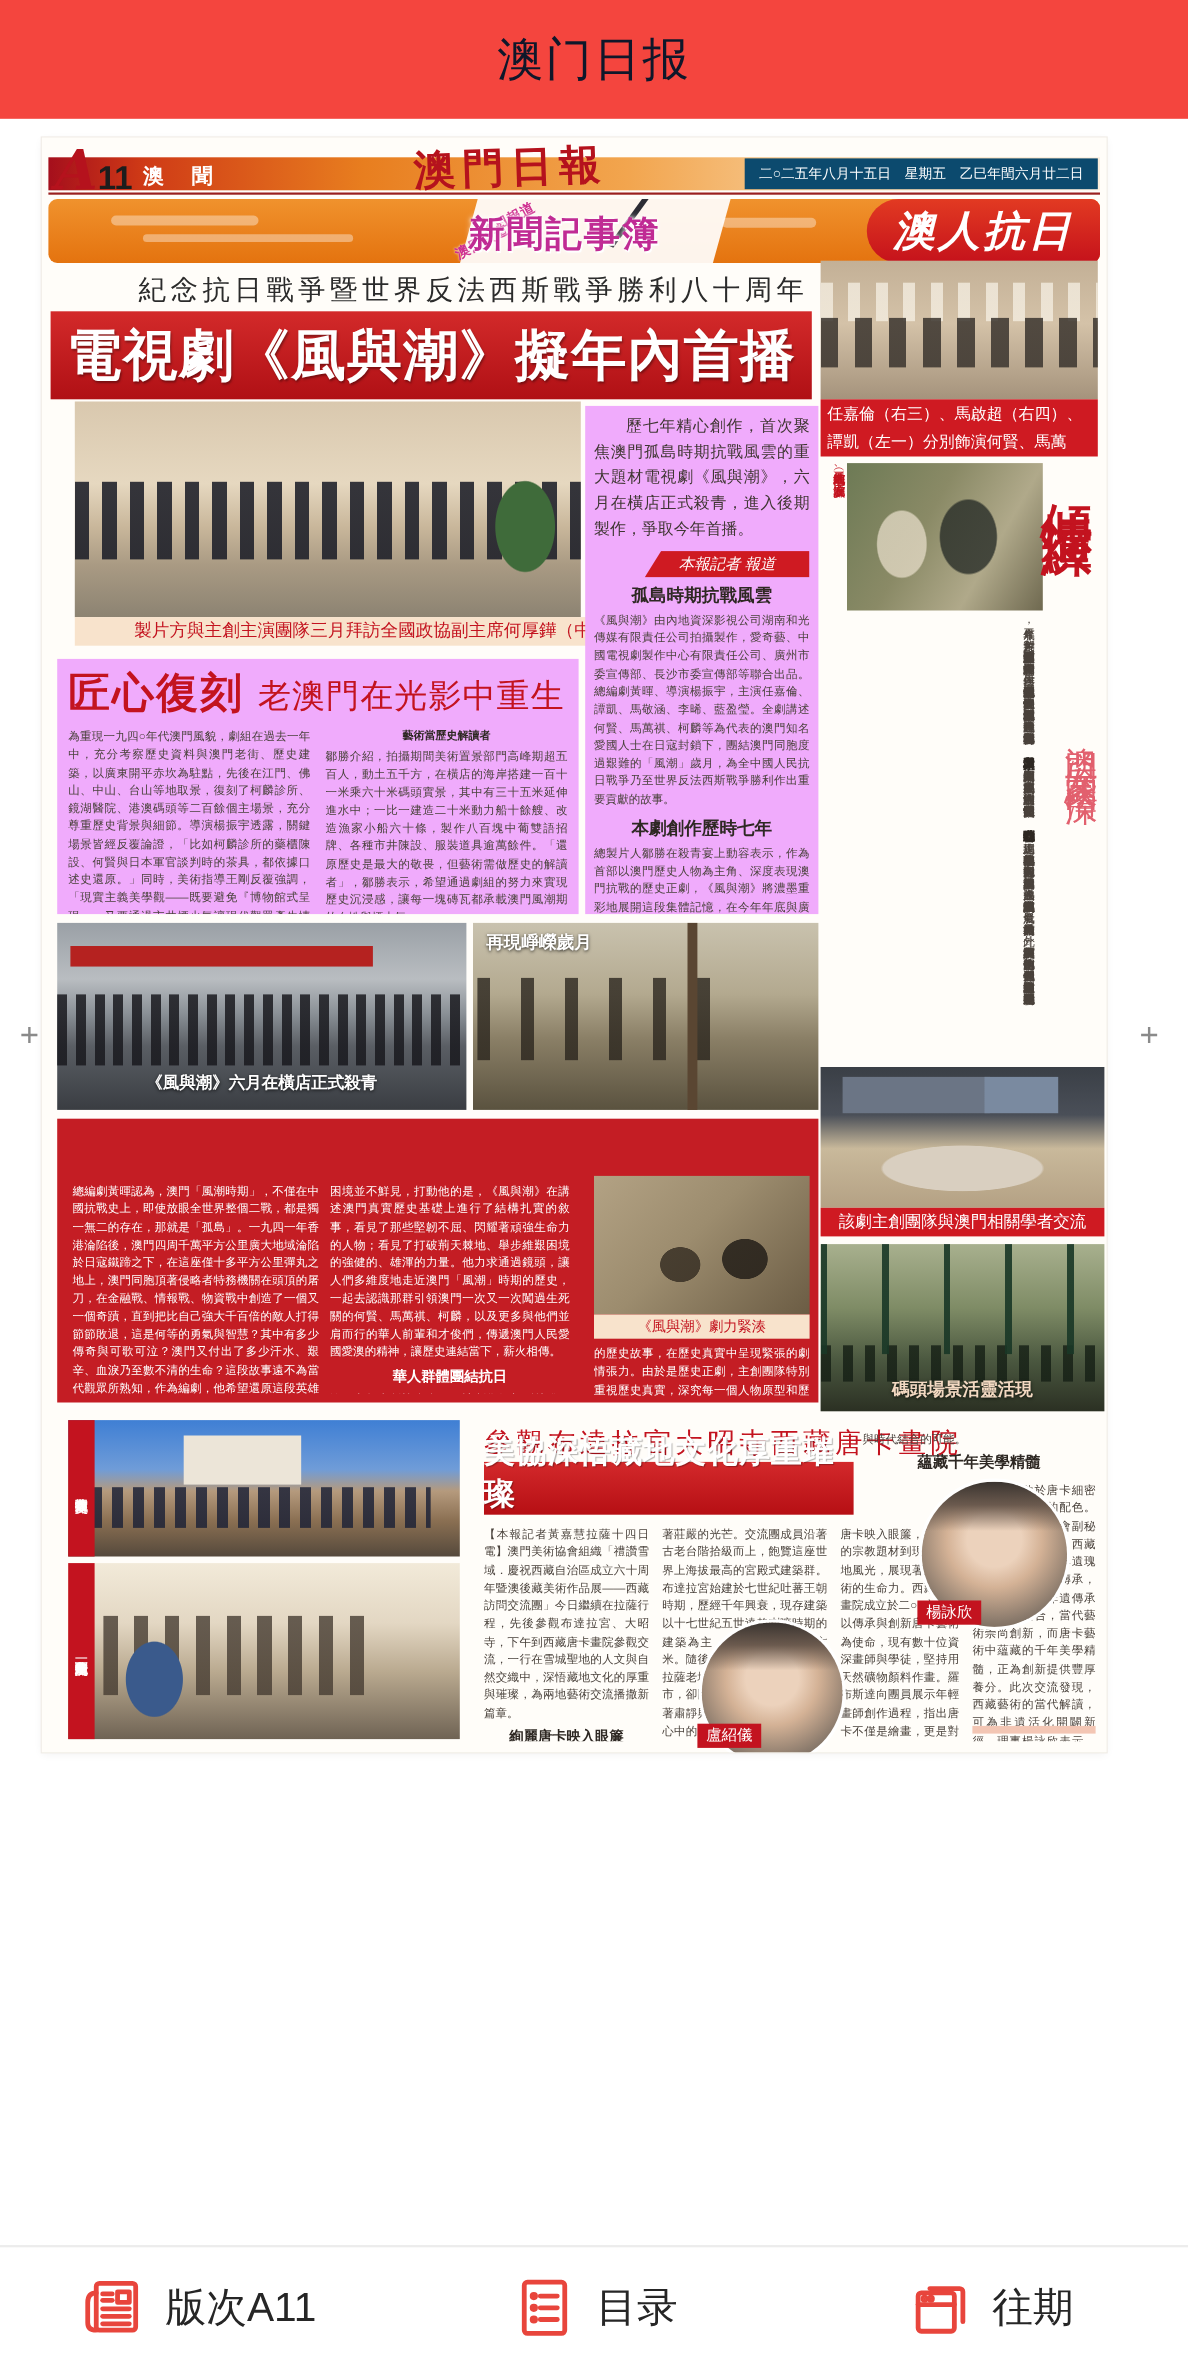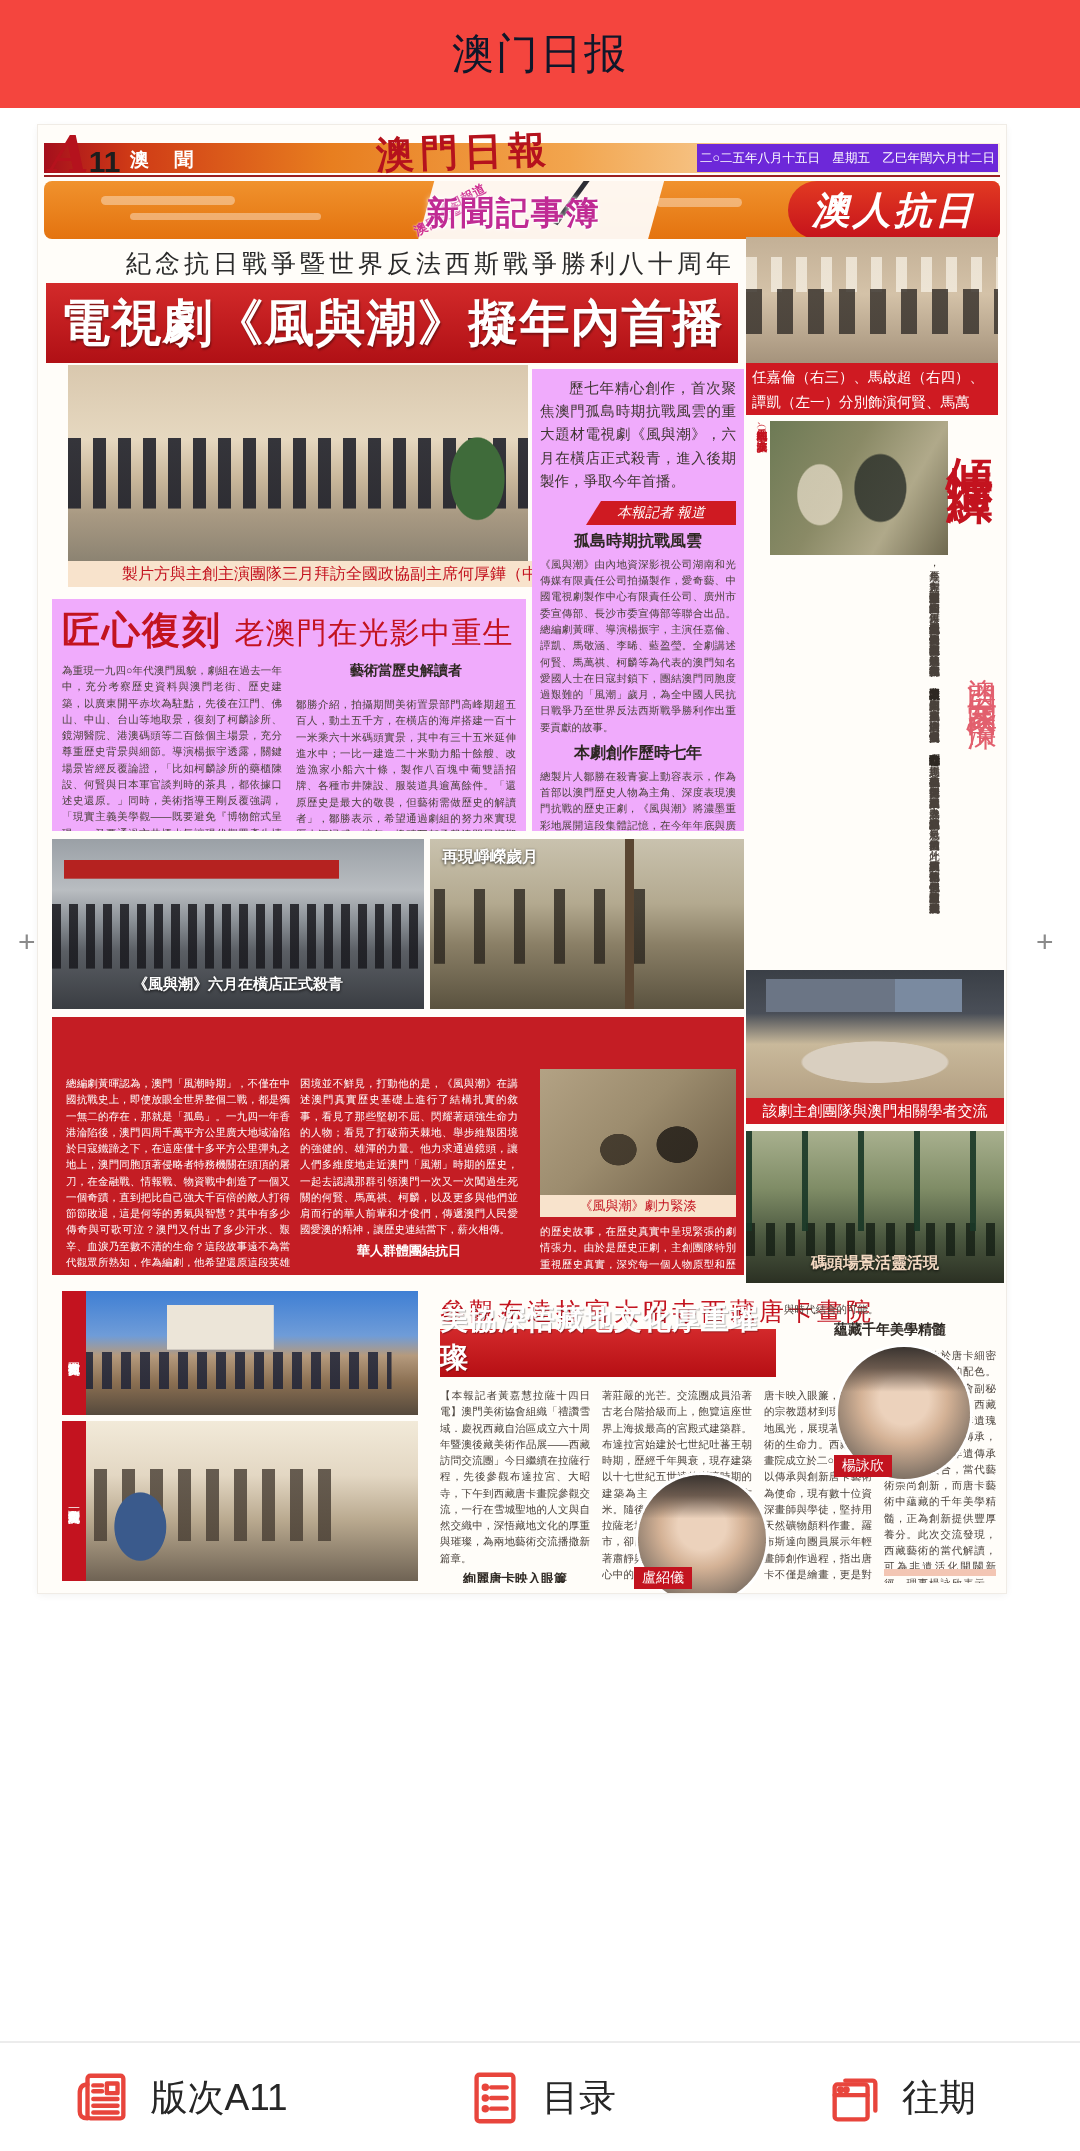--- a/index.html
+++ b/index.html
@@ -24,22 +24,22 @@
   .subhead{display:block;text-align:center;font-weight:bold;color:#2e2823;}
   
   .strip{position:absolute;left:6px;top:18px;right:6px;height:30px;
          background:linear-gradient(90deg,#a50f1c 0%,#cf3a16 9%,#e87e1f 30%,#f2a54e 55%,#f8d4a4 78%,#fbeedd 100%);}
   .a-badge{position:absolute;left:12px;top:0px;z-index:3;}
   .a-letter{font-family:"DejaVu Serif",serif;font-style:italic;font-weight:bold;font-size:50px;color:#b5121d;}
   .a-num{font-size:30px;font-weight:bold;color:#1d1d1d;}
   .sec-label{position:absolute;left:92px;top:22px;color:#fff;font-size:19px;font-weight:bold;letter-spacing:10px;z-index:3;}
   .masthead{position:absolute;left:44%;top:2px;transform:translateX(-50%) rotate(-2deg);z-index:3;
             font-family:"DejaVu Serif",serif;font-weight:bold;font-size:38px;color:#b5121d;letter-spacing:6px;}
-  .datebox{position:absolute;right:8px;top:19px;height:28px;line-height:28px;background:#6d28d9;color:#fff;
-           font-size:12.5px;padding:0 3px;z-index:3;}
+  .datebox{position:absolute;right:8px;top:19px;height:28px;line-height:28px;background:#0c4a6e;color:#fff;
+           font-size:12.5px;padding:0 13px;z-index:3;}
   .hrule{position:absolute;left:6px;top:50px;right:6px;height:2px;background:#9a2020;}
   
   .banner{position:absolute;left:6px;top:56px;right:6px;height:58px;border-radius:8px;
           background:linear-gradient(180deg,#f0922d,#e4730f);overflow:hidden;}
   .swoosh{position:absolute;left:40%;top:-20%;width:24%;height:150%;background:rgba(255,255,255,.92);
           transform:skewX(-20deg) rotate(-5deg);}
   .streak{position:absolute;background:rgba(255,255,255,.38);border-radius:6px;}
   .banner-title{position:absolute;left:50%;top:10px;transform:translateX(-55%);font-size:33px;font-weight:bold;
                 color:#c02b94;text-shadow:0 0 3px #fff,0 0 6px #fff,1px 1px 0 #fff;z-index:2;letter-spacing:2px;}
   .stamp{position:absolute;color:#cf2f8f;font-size:13px;font-weight:bold;transform:rotate(-28deg);
@@ -128,21 +128,21 @@
   </div>
 
   <div class="cream" style="position:absolute;left:14px;top:474px;width:474px;height:232px;padding:6px 10px;box-sizing:border-box;overflow:hidden;">
     <div style="white-space:nowrap;">
       <span style="font-size:38px;font-weight:bold;color:#c3131f;letter-spacing:2px;">匠心復刻</span>
       <span style="font-size:30px;color:#c3131f;margin-left:8px;letter-spacing:1px;">老澳門在光影中重生</span>
     </div>
     <div style="display:flex;gap:14px;margin-top:6px;">
       <div class="bodytext" style="flex:1;font-size:10.5px;">為重現一九四○年代澳門風貌，劇組在過去一年中，充分考察歷史資料與澳門老街、歷史建築，以廣東開平赤坎為駐點，先後在江門、佛山、中山、台山等地取景，復刻了柯麟診所、鏡湖醫院、港澳碼頭等二百餘個主場景，充分尊重歷史背景與細節。導演楊振宇透露，關鍵場景皆經反覆論證，「比如柯麟診所的藥櫃陳設、何賢與日本軍官談判時的茶具，都依據口述史還原。」同時，美術指導王剛反覆強調，「現實主義美學觀——既要避免『博物館式呈現』，又要通過市井煙火氣讓現代觀眾產生情感共鳴。」</div>
       <div style="flex:1;">
-        <span class="subhead" style="font-size:14px;margin-bottom:16px;">藝術當歷史解讀者</span>
+        <span class="subhead" style="font-size:10px;margin-bottom:4px;">藝術當歷史解讀者</span>
         <div class="bodytext" style="font-size:10.5px;">鄒勝介紹，拍攝期間美術置景部門高峰期超五百人，動土五千方，在橫店的海岸搭建一百十一米乘六十米碼頭實景，其中有三十五米延伸進水中；一比一建造二十米動力船十餘艘、改造漁家小船六十條，製作八百塊中葡雙語招牌、各種市井陳設、服裝道具逾萬餘件。「還原歷史是最大的敬畏，但藝術需做歷史的解讀者」，鄒勝表示，希望通過劇組的努力來實現歷史沉浸感，讓每一塊磚瓦都承載澳門風潮期的血性與煙火氣。</div>
       </div>
     </div>
   </div>
 
   <div class="photo" style="left:708px;top:112px;width:252px;height:126px;
        background:
          repeating-linear-gradient(90deg, rgba(58,52,46,.85) 0 16px, transparent 16px 31px) 0 64%/100% 36% no-repeat,
          repeating-linear-gradient(90deg, rgba(246,240,228,.75) 0 11px, transparent 11px 25px) 0 22%/100% 28% no-repeat,
          linear-gradient(180deg,#c3b096 0%,#d4c2a8 45%,#a5937c 100%);"></div>

